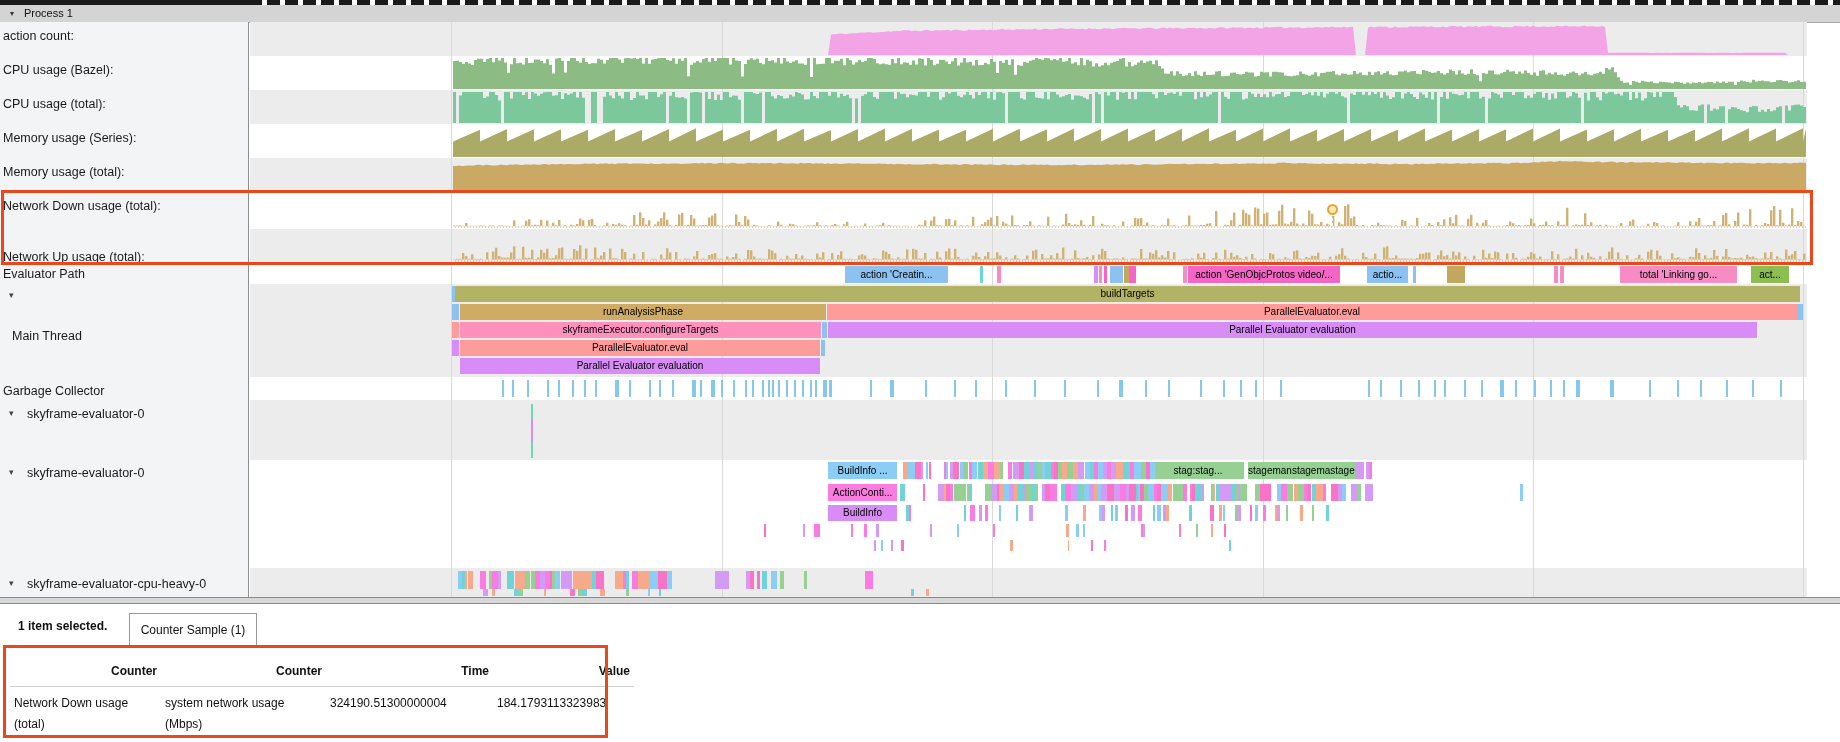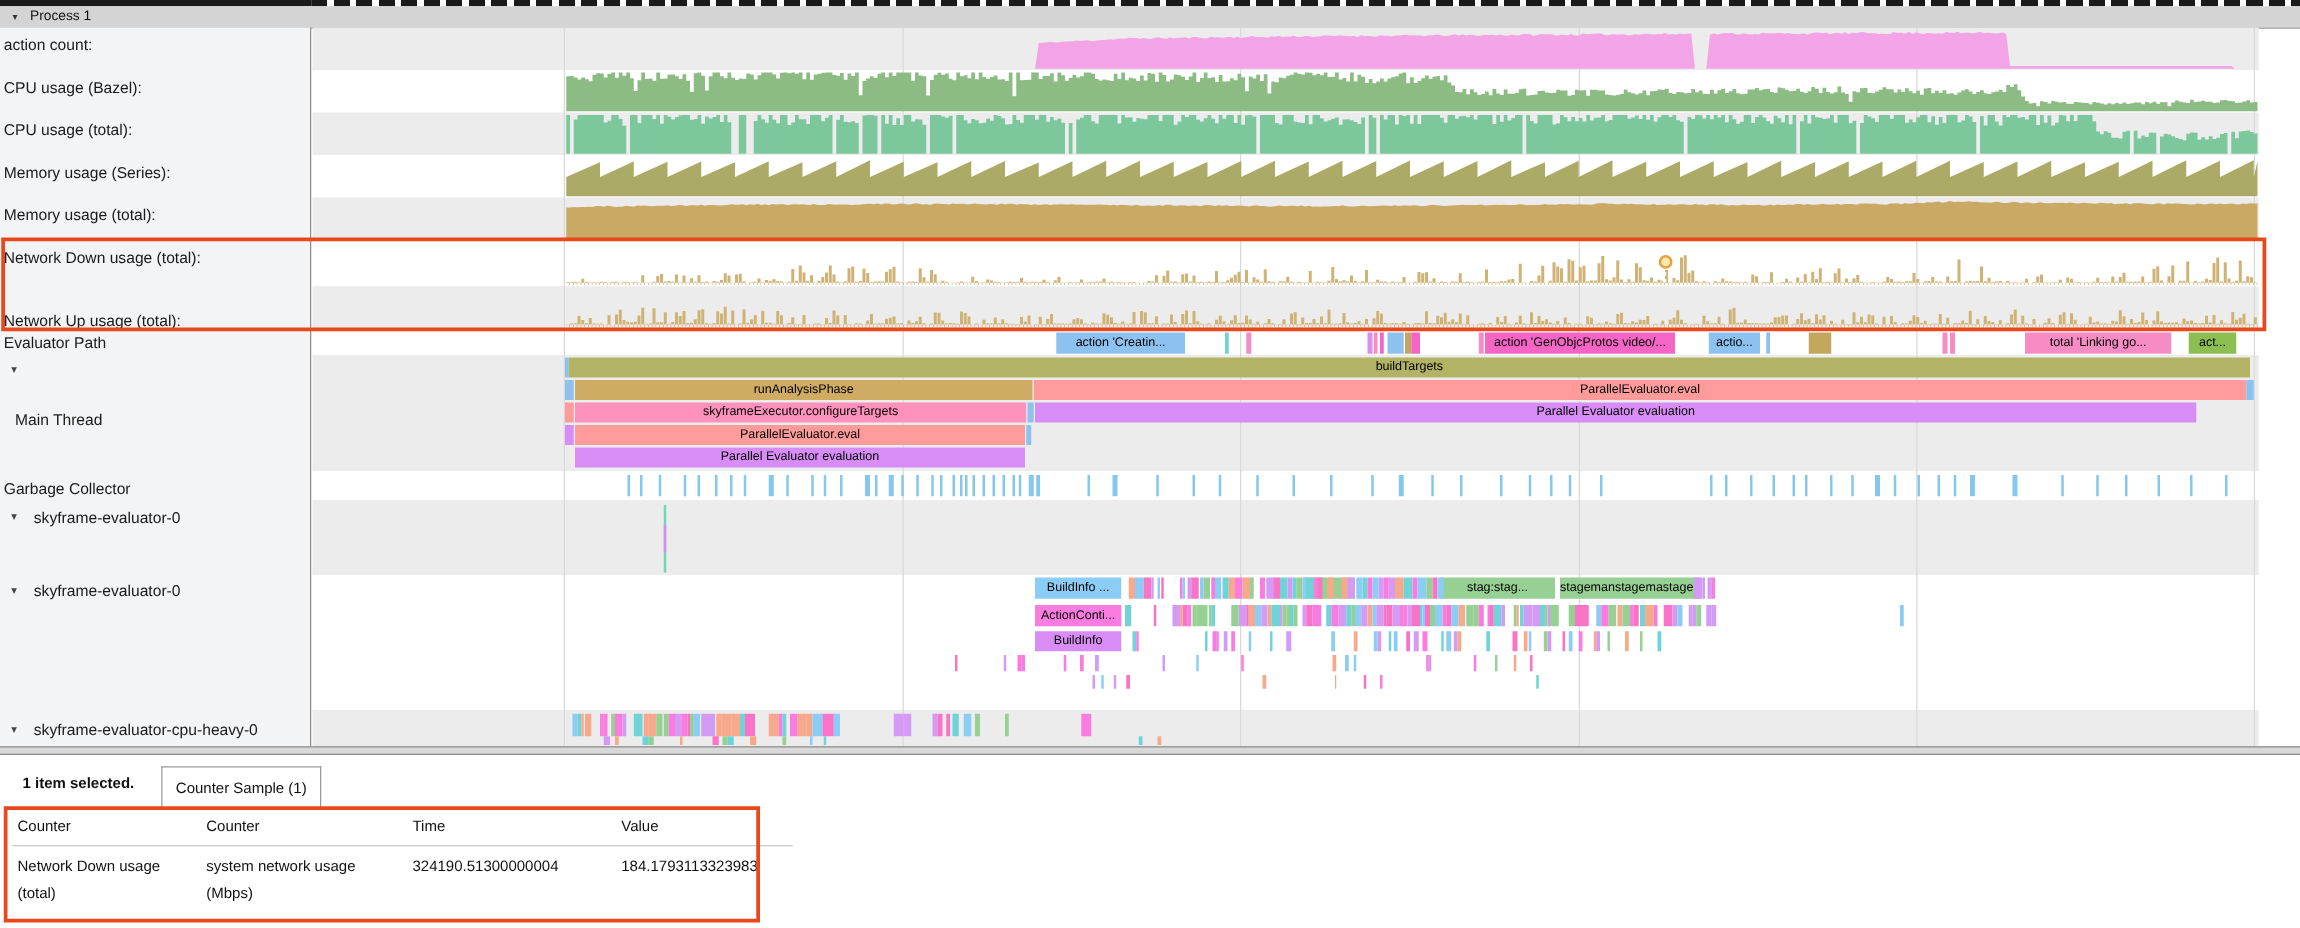--- a/index.html
+++ b/index.html
@@ -27,21 +27,21 @@
   .gc-tick{position:absolute;background:#86c7ee;}
   .hl{position:absolute;border:3px solid #e8481c;box-sizing:border-box;z-index:40;}
   .marker-dot{position:absolute;width:7px;height:7px;border-radius:50%;background:#ffe9b0;border:2px solid #e8a23b;z-index:30;}
   .marker-line{position:absolute;width:3px;background:repeating-linear-gradient(180deg,#fff 0 3px,rgba(255,255,255,0) 3px 5px);z-index:29;}
   .splitter{top:597px;left:0;width:1840px;height:7px;background:#d8d8d8;border-top:1px solid #8a8a8a;border-bottom:1px solid #8a8a8a;box-sizing:border-box;}
   .bottom{top:604px;left:0;width:1840px;height:138px;background:#fff;}
   .sel-text{position:absolute;left:18px;top:15px;font-size:12px;font-weight:bold;}
   .tab{position:absolute;left:129px;top:9px;width:128px;height:34px;background:#fff;
      border:1px solid #999;border-bottom:none;box-sizing:border-box;font-size:12px;text-align:center;line-height:32px;}
   .tbl{position:absolute;left:10px;top:44px;width:592px;border-collapse:collapse;table-layout:fixed;font-size:12px;}
-  .tbl th{text-align:left;font-weight:normal;padding:6px 4px 8px 4px;border-bottom:1px solid #cfcfcf;}
+  .tbl th{text-align:right;font-weight:bold;padding:16px 4px 8px 4px;border-bottom:1px solid #cfcfcf;}
   .tbl td{vertical-align:top;padding:6px 4px;line-height:21px;}
   svg{position:absolute;top:0;left:0;pointer-events:none;}
 </style>
 </head>
 <body>
 
 <div class="app">
 
   <div class="abs ruler">
     <div class="abs ruler-left"></div>

